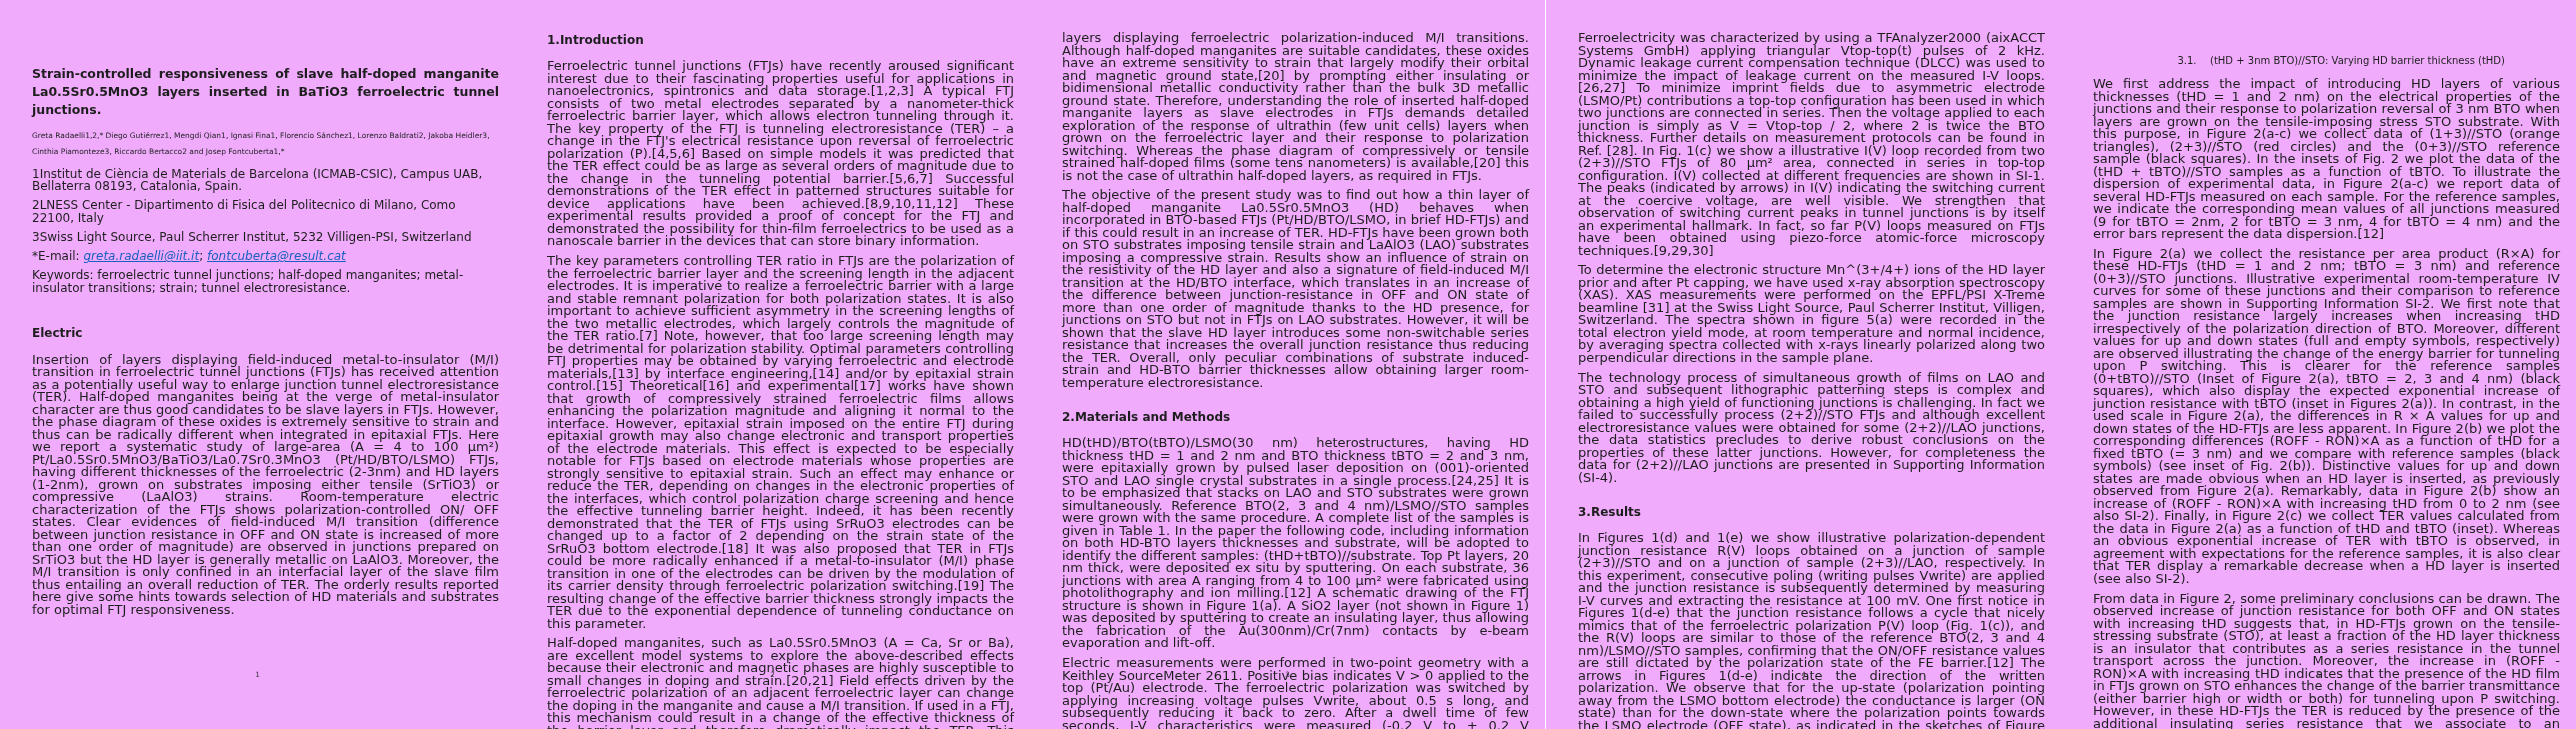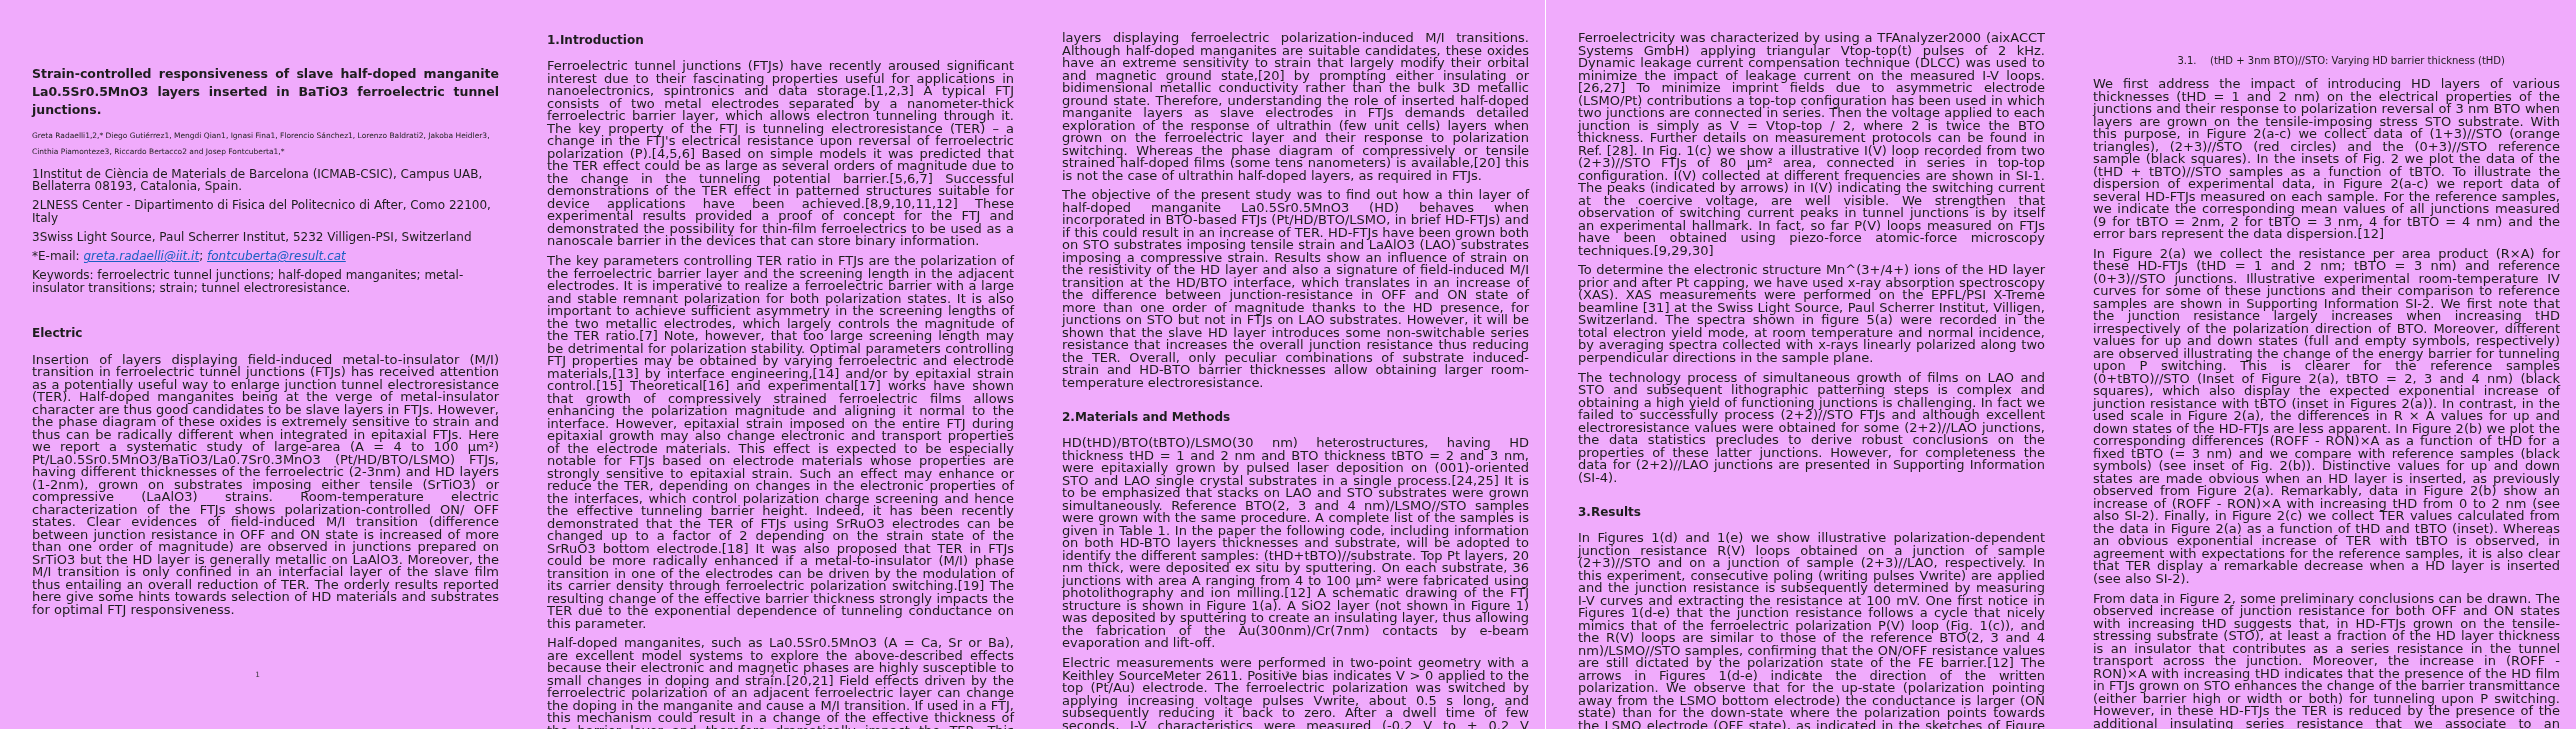--- a/index.html
+++ b/index.html
@@ -18,21 +18,21 @@
   .pnum { position: absolute; top: 670px; width: 515px; text-align: center; font-size: 7.3px; color: #333; }
 </style>
 </head>
 <body>
 
 <div class="page" style="left:0px">
   <div class="col" style="top:44px">
     <div class="title">Strain-controlled responsiveness of slave half-doped manganite La0.5Sr0.5MnO3 layers inserted in BaTiO3 ferroelectric tunnel junctions.</div>
     <div class="authors">Greta Radaelli1,2,* Diego Gutiérrez1, Mengdi Qian1, Ignasi Fina1, Florencio Sánchez1, Lorenzo Baldrati2, Jakoba Heidler3, Cinthia Piamonteze3, Riccardo Bertacco2 and Josep Fontcuberta1,*</div>
     <div class="aff">1Institut de Ciència de Materials de Barcelona (ICMAB-CSIC), Campus UAB, Bellaterra 08193, Catalonia, Spain.</div>
-    <div class="aff">2LNESS Center - Dipartimento di Fisica del Politecnico di After, Como 22100, Italy</div>
+    <div class="aff">2LNESS Center - Dipartimento di Fisica del Politecnico di Milano, Como 22100, Italy</div>
     <div class="aff">3Swiss Light Source, Paul Scherrer Institut, 5232 Villigen-PSI, Switzerland</div>
     <div class="aff">
       <span>*E-mail: </span><a class="link">greta.radaelli@iit.it</a>; <a class="link">fontcuberta@result.cat</a>
     </div>
     <div class="aff">Keywords: ferroelectric tunnel junctions; half-doped manganites; metal-insulator transitions; strain; tunnel electroresistance.</div>
     <div class="h1" style="margin-top:32px">Electric</div>
     <p class="p">Insertion of layers displaying field-induced metal-to-insulator (M/I) transition in ferroelectric tunnel junctions (FTJs) has received attention as a potentially useful way to enlarge junction tunnel electroresistance (TER). Half-doped manganites being at the verge of metal-insulator character are thus good candidates to be slave layers in FTJs. However, the phase diagram of these oxides is extremely sensitive to strain and thus can be radically different when integrated in epitaxial FTJs. Here we report a systematic study of large-area (A = 4 to 100 μm²) Pt/La0.5Sr0.5MnO3/BaTiO3/La0.7Sr0.3MnO3 (Pt/HD/BTO/LSMO) FTJs, having different thicknesses of the ferroelectric (2-3nm) and HD layers (1-2nm), grown on substrates imposing either tensile (SrTiO3) or compressive (LaAlO3) strains. Room-temperature electric characterization of the FTJs shows polarization-controlled ON/ OFF states. Clear evidences of field-induced M/I transition (difference between junction resistance in OFF and ON state is increased of more than one order of magnitude) are observed in junctions prepared on SrTiO3 but the HD layer is generally metallic on LaAlO3. Moreover, the M/I transition is only confined in an interfacial layer of the slave film thus entailing an overall reduction of TER. The orderly results reported here give some hints towards selection of HD materials and substrates for optimal FTJ responsiveness.</p>
   </div>
   <div class="pnum">1</div>
 </div>

